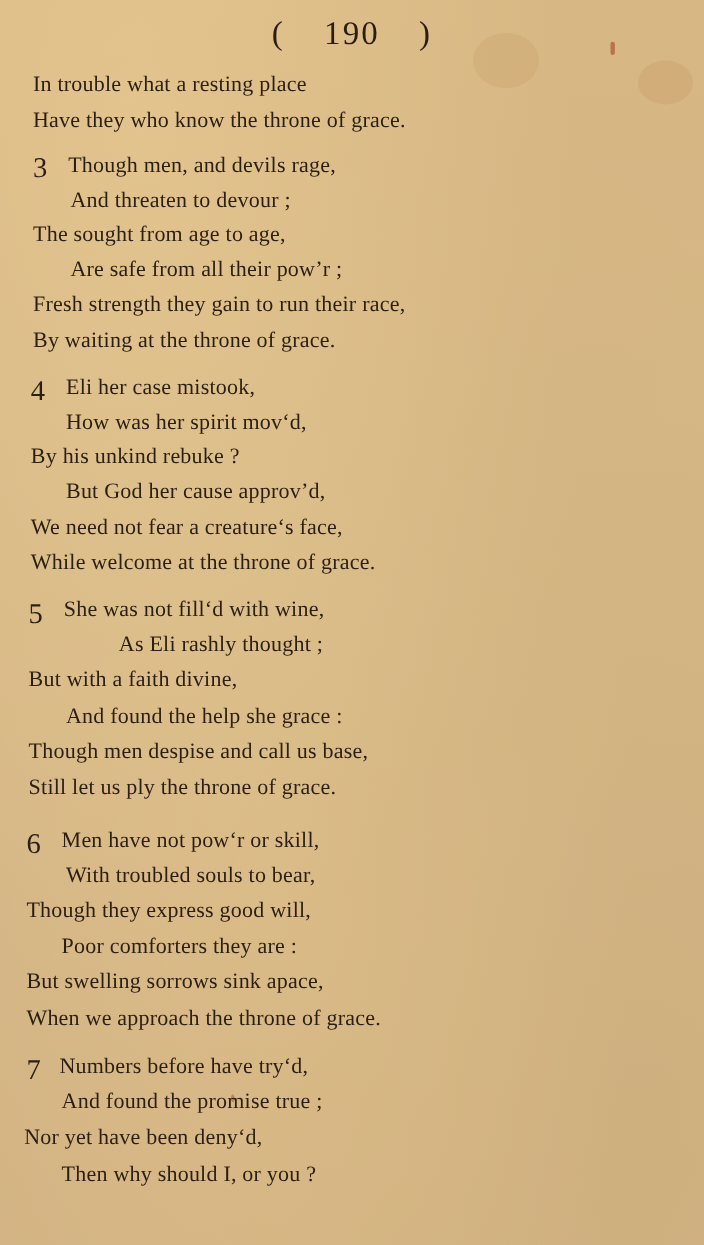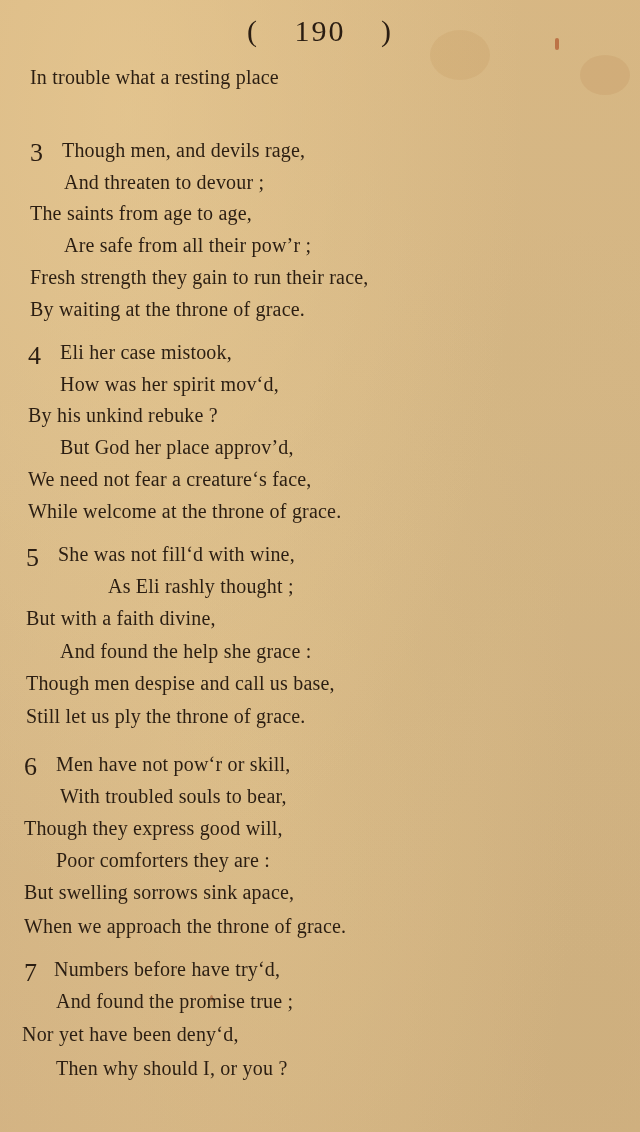--- a/index.html
+++ b/index.html
@@ -42,37 +42,38 @@
   <div class="stain" style="left:580px;top:55px;width:50px;height:40px;background:rgba(170,110,50,0.12);"></div>
   <div class="stain" style="left:210px;top:995px;width:3px;height:7px;background:rgba(160,80,40,0.5);"></div>
 
   <div class="header">
     <span class="paren">(</span>
     <span>190</span>
     <span class="paren">)</span>
   </div>
 
   <div class="line" style="left:30px;top:62px;">In trouble what a resting place</div>
+  <div class="line" style="left:30px;top:94px;">Have they who know the throne of grace.</div>
 
   <div>
     <span class="num" style="left:30px;top:138px;">3</span>
     <div class="line" style="left:62px;top:135px;">Though men, and devils rage,</div>
     <div class="line" style="left:64px;top:167px;">And threaten to devour ;</div>
-    <div class="line" style="left:30px;top:198px;">The saints from age to age,</div>
+    <div class="line" style="left:30px;top:198px;">The sought from age to age,</div>
     <div class="line" style="left:64px;top:230px;">Are safe from all their pow’r ;</div>
     <div class="line" style="left:30px;top:262px;">Fresh strength they gain to run their race,</div>
     <div class="line" style="left:30px;top:294px;">By waiting at the throne of grace.</div>
   </div>
 
   <div>
     <span class="num" style="left:28px;top:341px;">4</span>
     <div class="line" style="left:60px;top:337px;">Eli her case mistook,</div>
     <div class="line" style="left:60px;top:369px;">How was her spirit mov‘d,</div>
     <div class="line" style="left:28px;top:400px;">By his unkind rebuke ?</div>
-    <div class="line" style="left:60px;top:432px;">But God her place approv’d,</div>
+    <div class="line" style="left:60px;top:432px;">But God her cause approv’d,</div>
     <div class="line" style="left:28px;top:464px;">We need not fear a creature‘s face,</div>
     <div class="line" style="left:28px;top:496px;">While welcome at the throne of grace.</div>
   </div>
 
   <div>
     <span class="num" style="left:26px;top:543px;">5</span>
     <div class="line" style="left:58px;top:539px;">She was not fill‘d with wine,</div>
     <div class="line" style="left:60px;top:571px;margin-left:48px;">As Eli rashly thought ;</div>
     <div class="line" style="left:26px;top:603px;">But with a faith divine,</div>
     <div class="line" style="left:60px;top:636px;">And found the help she grace :</div>

